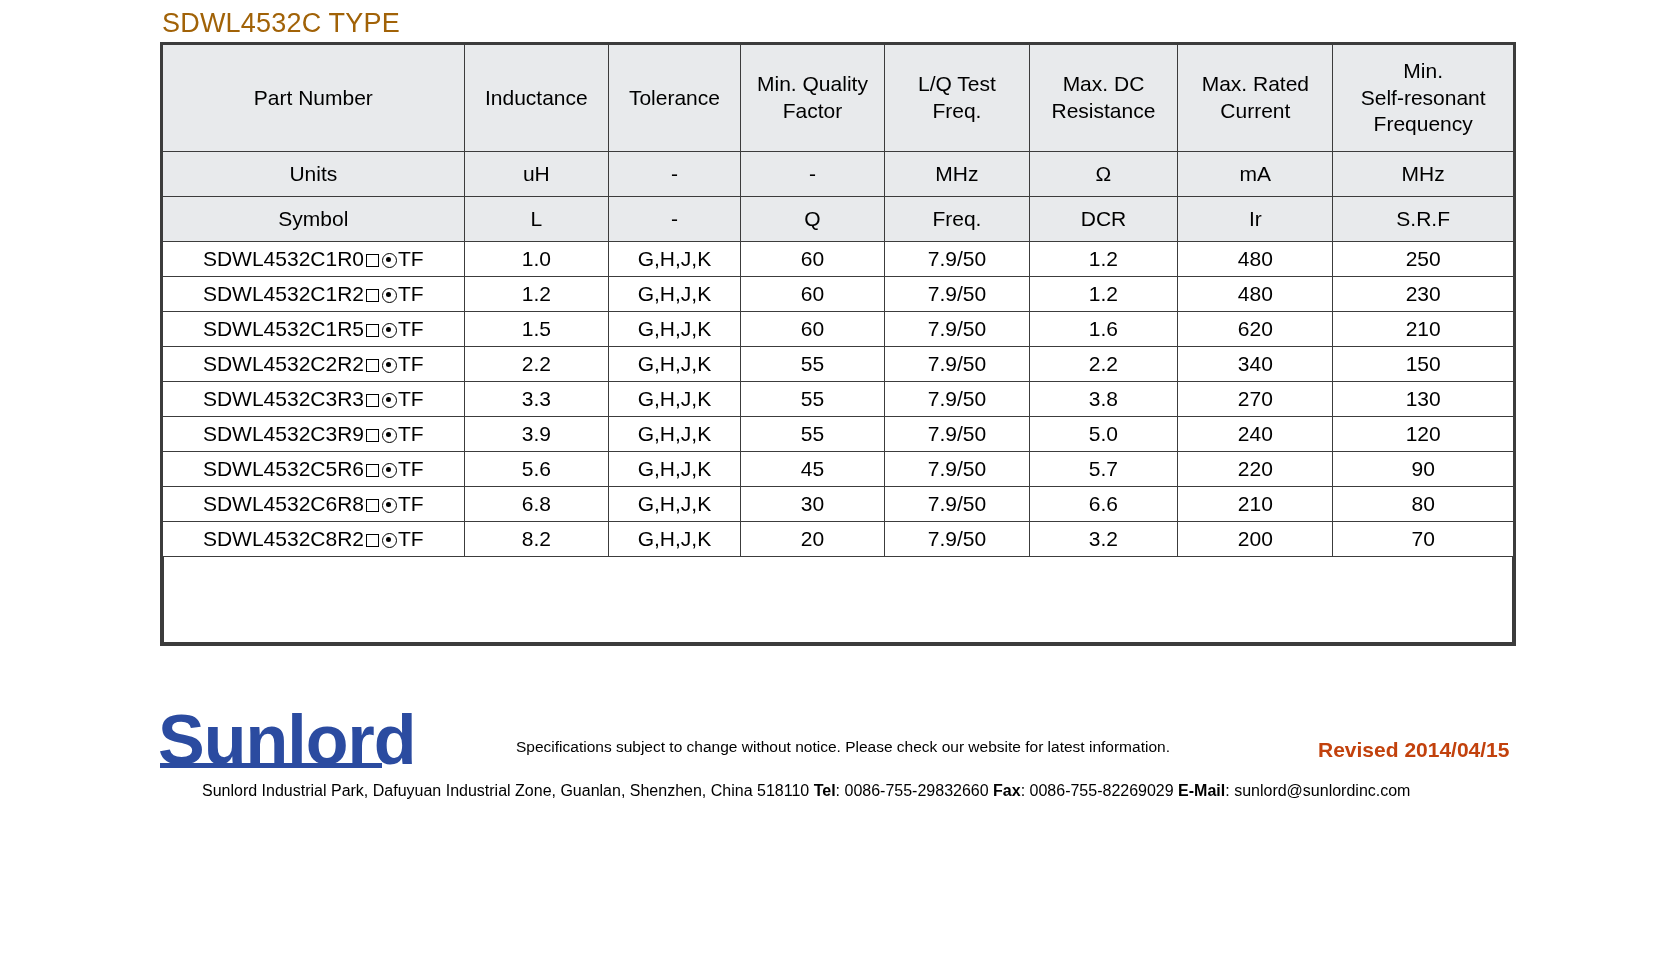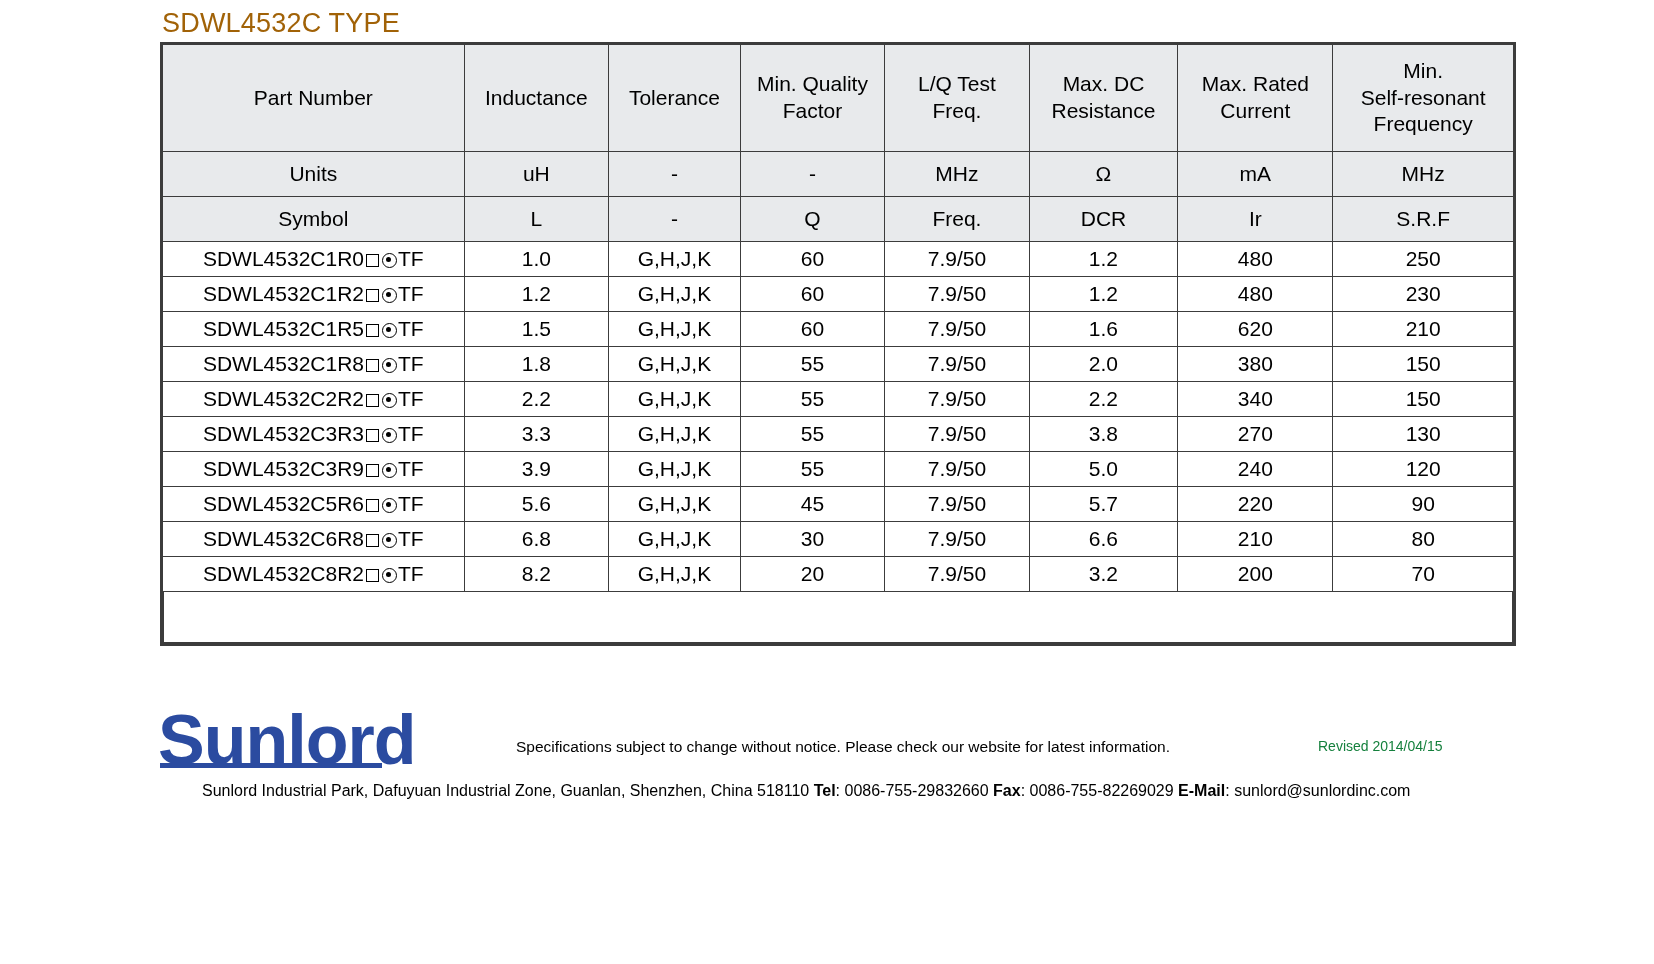--- a/index.html
+++ b/index.html
@@ -152,23 +152,23 @@
     top: 48px;
     font-size: 15.5px;
     font-weight: normal;
     color: #000;
     white-space: nowrap;
   }
   .revised {
     position: absolute;
     left: 1318px;
     top: 48px;
-    font-size: 14px;
-    font-weight: normal;
-    color: #15803d;
+    font-size: 21px;
+    font-weight: bold;
+    color: #c2410c;
     white-space: nowrap;
   }
   .addr {
     position: absolute;
     left: 202px;
     top: 92px;
     font-size: 16px;
     color: #000;
     white-space: nowrap;
   }
@@ -274,30 +274,20 @@
             <td class="partnum"><span>SDWL4532C1R5</span><span class="sq"></span><span class="ring"></span><span>TF</span></td>
             <td>1.5</td>
             <td>G,H,J,K</td>
             <td>60</td>
             <td>7.9/50</td>
             <td>1.6</td>
             <td>620</td>
             <td>210</td>
           </tr>
           <tr>
-            <td class="partnum"><span>SDWL4532C1R8</span><span class="sq"></span><span class="ring"></span><span>TF</span></td>
-            <td>1.8</td>
-            <td>G,H,J,K</td>
-            <td>55</td>
-            <td>7.9/50</td>
-            <td>2.0</td>
-            <td>380</td>
-            <td>150</td>
-          </tr>
-          <tr>
             <td class="partnum"><span>SDWL4532C2R2</span><span class="sq"></span><span class="ring"></span><span>TF</span></td>
             <td>2.2</td>
             <td>G,H,J,K</td>
             <td>55</td>
             <td>7.9/50</td>
             <td>2.2</td>
             <td>340</td>
             <td>150</td>
           </tr>
           <tr>

